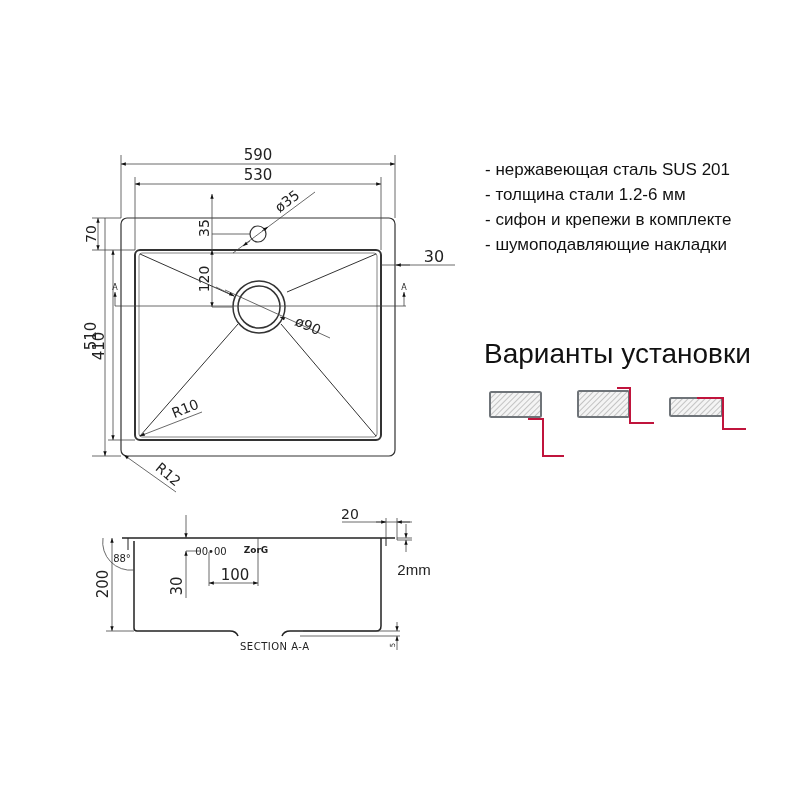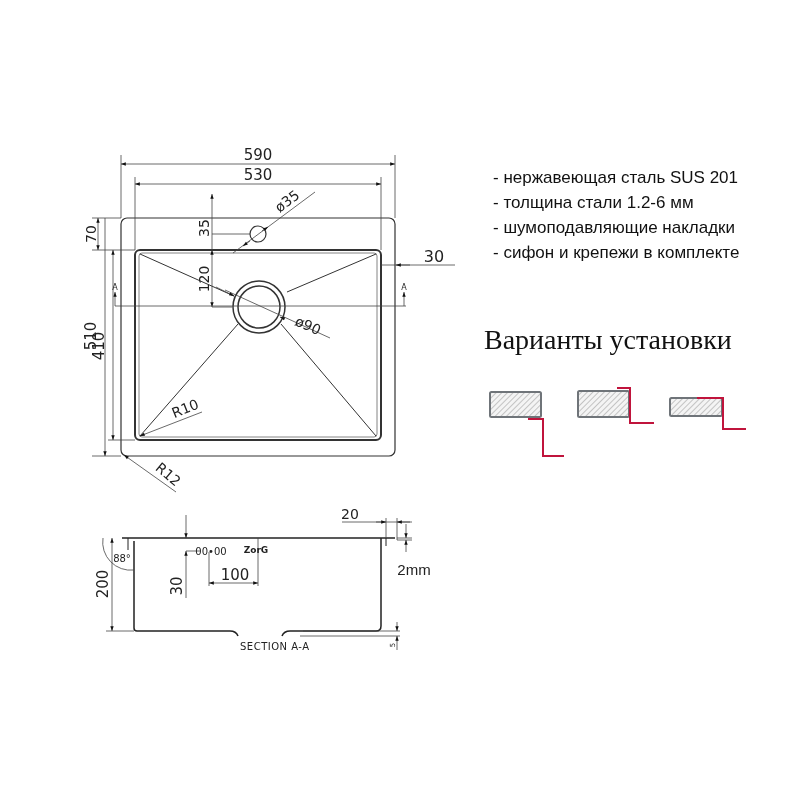--- a/index.html
+++ b/index.html
@@ -1,21 +1,21 @@
 <!DOCTYPE html>
 <html><head>
   <meta charset="utf-8">
   <style>
     html, body { margin: 0; padding: 0; background: #ffffff; }
     body { width: 800px; height: 800px; position: relative; overflow: hidden; font-family: "DejaVu Sans", sans-serif; }
     svg.drawing { position: absolute; left: 0; top: 0; }
     .dim-text { font-family: "DejaVu Sans", sans-serif; fill: #222; }
-    .spec-list { position: absolute; left: 485px; top: 157px; margin: 8px; padding: 0; list-style: none; }
+    .spec-list { position: absolute; left: 485px; top: 157px; margin: 0; padding: 0; list-style: none; }
     .spec-list li { font-family: "Liberation Sans", sans-serif; font-size: 17px; color: #111; line-height: 25px; height: 25px; white-space: nowrap; }
-    .install-title { position: absolute; left: 484px; top: 324px; font-family: Liberation Serif, serif; font-size: 28px; color: #111; white-space: nowrap; }
+    .install-title { position: absolute; left: 484px; top: 338px; font-family: Liberation Sans, sans-serif; font-size: 28px; color: #111; white-space: nowrap; }
   </style>
 </head>
 <body>
 
 <svg class="drawing" width="800" height="800" viewBox="0 0 800 800" xmlns="http://www.w3.org/2000/svg">
   <defs>
     <marker id="arr" viewBox="0 0 10 10" refX="10" refY="5" markerWidth="9" markerHeight="6" orient="auto-start-reverse">
       <path d="M0,1.5 L10,5 L0,8.5 z" fill="#111"></path>
     </marker>
     <pattern id="hatch" patternUnits="userSpaceOnUse" width="4" height="4" patternTransform="rotate(45)">
@@ -174,17 +174,17 @@
     <g>
       <rect x="670" y="398" width="52" height="18" rx="1.5" fill="url(#hatch)" stroke="#6f7479" stroke-width="2"></rect>
       <polyline points="697,398 723,398 723,429 746,429" fill="none" stroke="#c0143c" stroke-width="2"></polyline>
     </g>
   </g>
 </svg>
 
 <ul class="spec-list">
   <li>- нержавеющая сталь SUS 201</li>
   <li>- толщина стали 1.2-6 мм</li>
+  <li>- сифон и крепежи в комплекте</li>
   <li>- шумоподавляющие накладки</li>
-  <li>- сифон и крепежи в комплекте</li>
 </ul>
 
 <div class="install-title">Варианты установки</div>
 
 </body></html>

